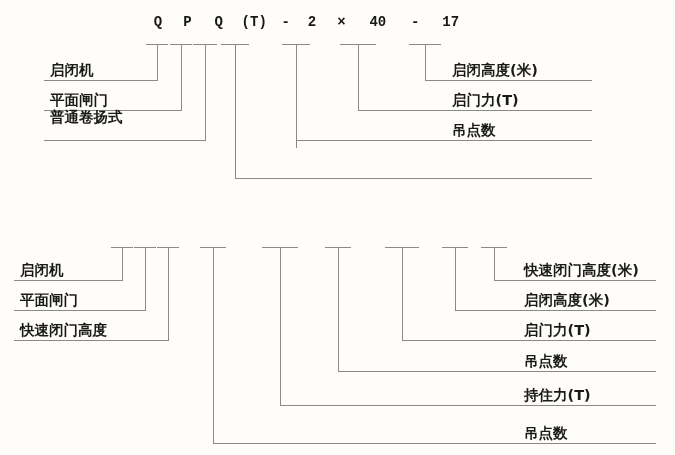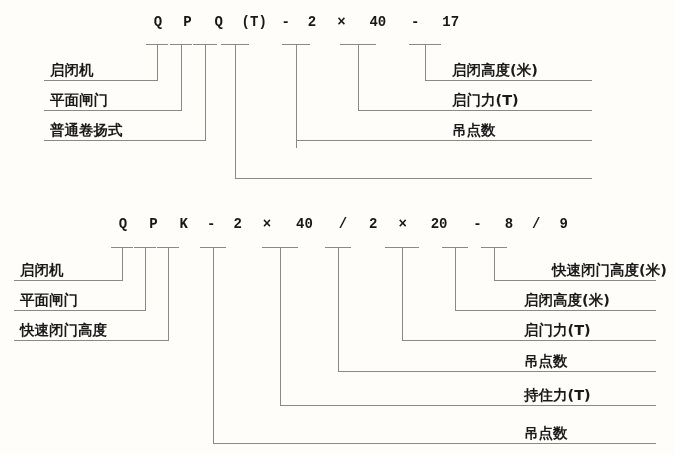--- a/index.html
+++ b/index.html
@@ -98,48 +98,31 @@
   <div class="tick-stem" style="left:296px; top:44px; height:104px;"></div>
   <div class="tick-stem" style="left:358px; top:44px; height:66px;"></div>
   <div class="tick-stem" style="left:425px; top:44px; height:36px;"></div>
 
   <div class="underline" style="left:44px;  top:80px;  width:114px;"></div>
   <div class="underline" style="left:44px;  top:110px; width:138px;"></div>
   <div class="underline" style="left:44px;  top:140px; width:162px;"></div>
 
   <div class="label zh" style="left:50px; top:63px;">启闭机</div>
   <div class="label zh" style="left:50px; top:93px;">平面闸门</div>
-  <div class="label zh" style="left:50px; top:123px;">普通卷扬式</div>
+  <div class="label zh" style="left:50px; top:110px;">普通卷扬式</div>
 
   <div class="underline" style="left:425px; top:80px;  width:167px;"></div>
   <div class="underline" style="left:358px; top:110px; width:234px;"></div>
   <div class="underline" style="left:296px; top:140px; width:296px;"></div>
   <div class="underline" style="left:235px; top:178px; width:357px;"></div>
 
   <div class="label zh" style="left:452px; top:63px;">启闭高度(米)</div>
   <div class="label zh" style="left:452px; top:93px;">启门力(T)</div>
   <div class="label zh" style="left:452px; top:123px;">吊点数</div>
 
-  <div class="code-row" style="left:112px; top:217px;">
-    <span class="code-ch" style="width:22px">Q</span>
-    <span class="code-ch" style="width:22px">P</span>
-    <span class="code-ch" style="width:22px">K</span>
-    <span class="code-ch" style="width:16px">-</span>
-    <span class="code-ch" style="width:20px">2</span>
-    <span class="code-ch" style="width:22px">×</span>
-    <span class="code-ch" style="width:36px">40</span>
-    <span class="code-ch" style="width:24px">/</span>
-    <span class="code-ch" style="width:20px">2</span>
-    <span class="code-ch" style="width:22px">×</span>
-    <span class="code-ch" style="width:34px">20</span>
-    <span class="code-ch" style="width:26px">-</span>
-    <span class="code-ch" style="width:20px">8</span>
-    <span class="code-ch" style="width:18px">/</span>
-    <span class="code-ch" style="width:20px">9</span>
-  </div>
 
   <div class="tick-cap" style="left:111px; top:247px; width:22px;"></div>
   <div class="tick-cap" style="left:134px; top:247px; width:22px;"></div>
   <div class="tick-cap" style="left:157px; top:247px; width:22px;"></div>
   <div class="tick-cap" style="left:200px; top:247px; width:26px;"></div>
   <div class="tick-cap" style="left:262px; top:247px; width:36px;"></div>
   <div class="tick-cap" style="left:325px; top:247px; width:26px;"></div>
   <div class="tick-cap" style="left:385px; top:247px; width:34px;"></div>
   <div class="tick-cap" style="left:442px; top:247px; width:26px;"></div>
   <div class="tick-cap" style="left:481px; top:247px; width:26px;"></div>
@@ -162,20 +145,20 @@
   <div class="label zh" style="left:20px; top:293px;">平面闸门</div>
   <div class="label zh" style="left:20px; top:323px;">快速闭门高度</div>
 
   <div class="underline" style="left:494px; top:280px; width:162px;"></div>
   <div class="underline" style="left:455px; top:310px; width:201px;"></div>
   <div class="underline" style="left:402px; top:340px; width:254px;"></div>
   <div class="underline" style="left:338px; top:371px; width:318px;"></div>
   <div class="underline" style="left:280px; top:405px; width:376px;"></div>
   <div class="underline" style="left:213px; top:443px; width:443px;"></div>
 
-  <div class="label zh" style="left:524px; top:263px;margin-left:28px;">快速闭门高度(米)</div>
+  <div class="label zh" style="left:524px; top:263px;">快速闭门高度(米)</div>
   <div class="label zh" style="left:524px; top:293px;">启闭高度(米)</div>
   <div class="label zh" style="left:524px; top:323px;">启门力(T)</div>
   <div class="label zh" style="left:524px; top:354px;">吊点数</div>
   <div class="label zh" style="left:524px; top:388px;">持住力(T)</div>
   <div class="label zh" style="left:524px; top:426px;">吊点数</div>
 
 </div>
 
 </body></html>

